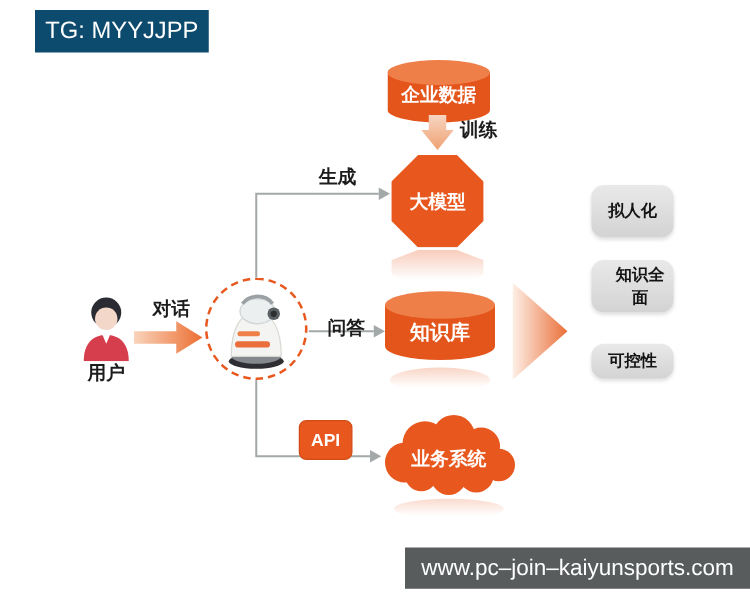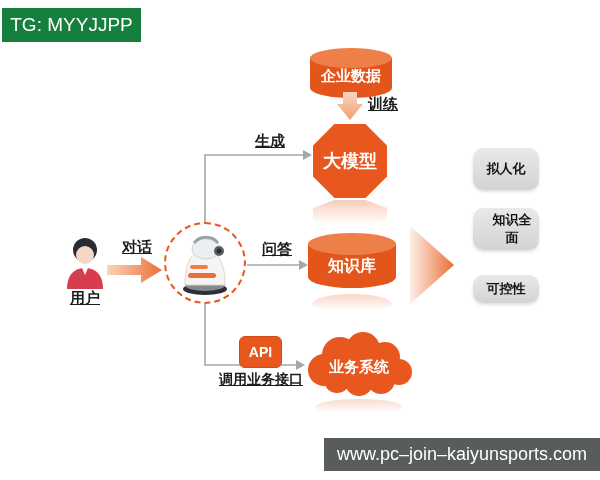--- a/index.html
+++ b/index.html
@@ -3,48 +3,48 @@
 <meta charset="utf-8">
 <style>
   html,body{margin:0;padding:0;background:#fff;}
   #canvas{
     position:relative;width:600px;height:480px;background:#ffffff;overflow:hidden;
     font-family:"Liberation Sans","DejaVu Sans",sans-serif;
   }
   .abs{position:absolute;}
   
   .tg-badge{
-    left:2px;top:8px;width:139px;height:34px;background:#15803d;color:#fff;
+    left:28px;top:8px;width:139px;height:34px;background:#0c4a6e;color:#fff;
     font-size:19px;display:flex;align-items:center;justify-content:center;z-index:4;
   }
   
   .footer-bar{
     left:324px;top:438px;width:276px;height:33px;background:#585c5c;color:#fff;
     font-size:18px;display:flex;align-items:center;justify-content:center;z-index:4;
   }
   
   .lines{left:0;top:0;z-index:1;}
   
-  .edge-label{font-size:15px;font-weight:bold;color:#1c1c1c;z-index:2;transform:translateX(-50%);white-space:nowrap;text-decoration:underline;}
+  .edge-label{font-size:15px;font-weight:bold;color:#1c1c1c;z-index:2;transform:translateX(-50%);white-space:nowrap;}
   .small-label{font-size:14px;}
   
   .user-wrap{left:63px;top:237px;width:44px;height:52px;z-index:2;}
   .user-label{left:85px;top:289px;}
   .dialog-arrow{left:107px;top:256px;z-index:2;}
   
   .robot-circle{
     left:164px;top:222px;width:82px;height:82px;border:2px dashed #e8571d;border-radius:50%;
     background:#fff;z-index:3;box-sizing:border-box;display:flex;align-items:center;justify-content:center;
   }
   
   .node{z-index:2;}
   .octagon{
     left:313px;top:124px;width:74px;height:74px;background:#e8571d;
     clip-path:polygon(29% 0%,71% 0%,100% 29%,100% 71%,71% 100%,29% 100%,0% 71%,0% 29%);
-    display:flex;align-items:center;justify-content:center;color:#fff;font-size:18px;font-weight:bold;z-index:2;
+    display:flex;align-items:center;justify-content:center;color:#fff;font-size:15px;font-weight:bold;z-index:2;
   }
   .octagon-reflection{
     left:313px;top:200px;width:74px;height:28px;
     clip-path:polygon(29% 0%,71% 0%,100% 29%,100% 71%,71% 100%,29% 100%,0% 71%,0% 29%);
     background:linear-gradient(to bottom,rgba(232,87,29,0.30),rgba(232,87,29,0) 85%);z-index:1;
   }
   .cyl-reflection{
     left:312px;top:294px;width:80px;height:20px;border-radius:50%;
     background:linear-gradient(to bottom,rgba(232,87,29,0.25),rgba(232,87,29,0) 80%);z-index:1;
   }
@@ -115,23 +115,22 @@
       <rect x="18" y="45" width="28" height="5" rx="2.5" fill="#e8571d" opacity="0.85"></rect>
       <rect x="20" y="37" width="18" height="4" rx="2" fill="#ef8049"></rect>
       <ellipse cx="36" cy="21" rx="14" ry="10" fill="#eceff0" stroke="#cfd4d6" stroke-width="1"></ellipse>
       <path d="M24,15 A14,12 0 0 1 48,15" fill="none" stroke="#9aa0a3" stroke-width="3"></path>
       <circle cx="49" cy="23" r="5" fill="#5a5f63"></circle>
       <circle cx="49" cy="23" r="2.5" fill="#2c2e30"></circle>
     </svg>
   </div>
 
   <div class="abs edge-label" style="left:270px;top:132px;">生成</div>
-  <div class="abs edge-label" style="left:277px;top:240px;">问答</div>
+  <div class="abs edge-label" style="left:277px;top:253px;">问答</div>
   <div class="abs edge-label" style="left:383px;top:95px;">训练</div>
-  <div class="abs edge-label small-label" style="left:261px;top:371px;">调用业务接口</div>
 
   <svg class="abs node" style="left:310px;top:47px;" width="82" height="52" viewBox="0 0 82 52">
     <path d="M0,11 v30 a41,10 0 0 0 82,0 v-30" fill="#e4551b"></path>
     <ellipse cx="41" cy="11" rx="41" ry="10" fill="#ef7f49"></ellipse>
     <text x="41" y="34" text-anchor="middle" font-size="15" font-weight="bold" fill="#ffffff">企业数据</text>
   </svg>
 
   <svg class="abs" style="left:337px;top:92px;z-index:2;" width="26" height="28" viewBox="0 0 26 28">
     <defs>
       <linearGradient id="gTrain" x1="0" y1="0" x2="0" y2="1">

